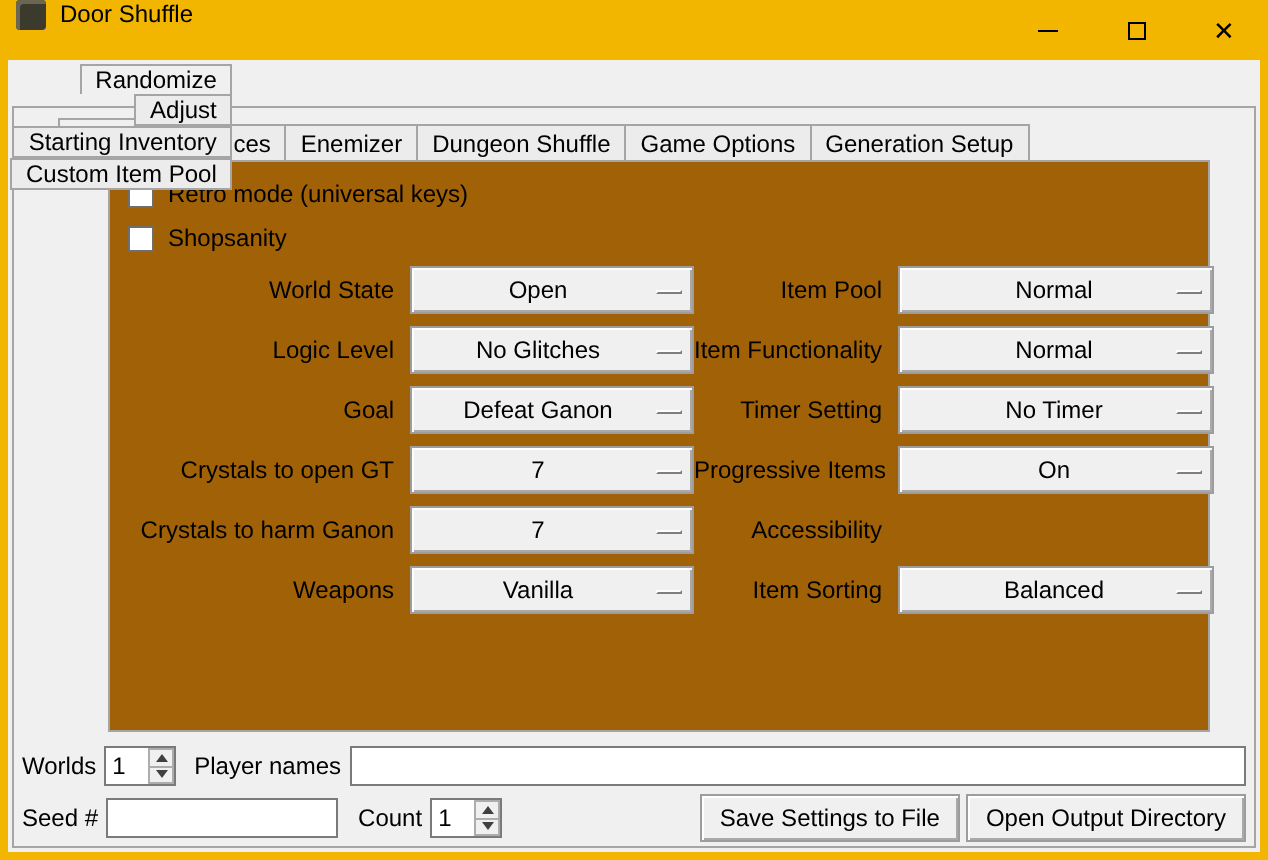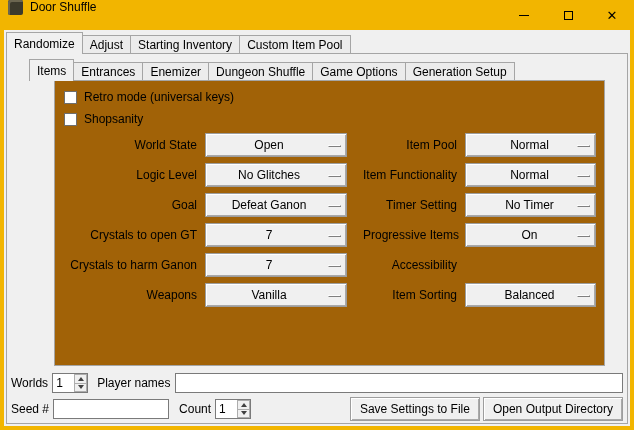--- a/index.html
+++ b/index.html
@@ -22,21 +22,21 @@
   .glyph-max { width:9px; height:9px; border:1px solid #000; }
   .glyph-close { font-size:13px; line-height:1; }
   
   .content { position:absolute; left:4px; right:4px; top:30px; bottom:4px; background:#f0f0f0; }
   
   .tabs { position:absolute; display:flex; align-items:flex-end; height:22px; z-index:3; }
   .tab { height:19px; padding:0 7px; display:flex; align-items:center;
          border:1px solid #a5a5a5; background:#ececec; white-space:nowrap; cursor:default; }
   .tab + .tab { margin-left:-1px;text-align:center; }
   .tab.active { height:22px; border-bottom:none; background:#f0f0f0; position:relative; z-index:4; }
-  .outer-tabs { left:2px; top:2px; }
+  .outer-tabs { left:2px; top:2px;flex-direction:column; }
   .outer-pane { position:absolute; left:2px; right:2px; top:23px; bottom:2px;
                 border:1px solid #a5a5a5; background:#f0f0f0; z-index:1; }
   .inner-tabs { left:22px; top:5px; }
   .inner-pane { position:absolute; left:22px; right:22px; top:26px; height:286px;
                 border:1px solid #a5a5a5; background:#a16207;margin-left:25px; }
   
   .check-row { display:flex; align-items:center; height:22px; margin-left:9px; }
   .check-row.first { margin-top:5px; }
   .checkbox { width:13px; height:13px; background:#fff; border:1px solid #6e6e6e; margin-right:7px; flex:none; }
   
@@ -44,21 +44,21 @@
   .frow { display:flex; align-items:center; height:30px; }
   .flabel { text-align:right; padding-right:8px; white-space:nowrap; }
   .col-l .flabel { width:150px; }
   .col-r .flabel { width:102px; }
   .raised {
     background:#f0f0f0; border:1px solid #9d9d9d;
     box-shadow:inset 1px 1px 0 #ffffff, inset -1px -1px 0 #a9a9a9;
   }
   .dropdown { position:relative; height:24px; display:flex; align-items:center; cursor:default; }
   .dd-l { width:142px; }
-  .dd-r { width:131px;padding-left:12px; }
+  .dd-r { width:158px;padding-left:12px; }
   .ddval { flex:1; text-align:center; padding-right:14px; white-space:nowrap; }
   .menu-indicator { position:absolute; right:5px; top:11px; width:13px; height:2px;
     background:#e9e9e9; border-top:1px solid #fdfdfd; border-left:1px solid #fdfdfd;
     border-bottom:1px solid #7f7f7f; border-right:1px solid #7f7f7f; }
   
   .row-worlds { position:absolute; left:4px; right:4px; bottom:29px; height:22px; display:flex; align-items:center; }
   .row-seed   { position:absolute; left:4px; right:4px; bottom:2px;  height:24px; display:flex; align-items:center; }
   .blabel { white-space:nowrap; margin-right:4px; flex:none; }
   .blabel.pn { margin-left:9px; }
   .blabel.count { margin-left:10px; }

